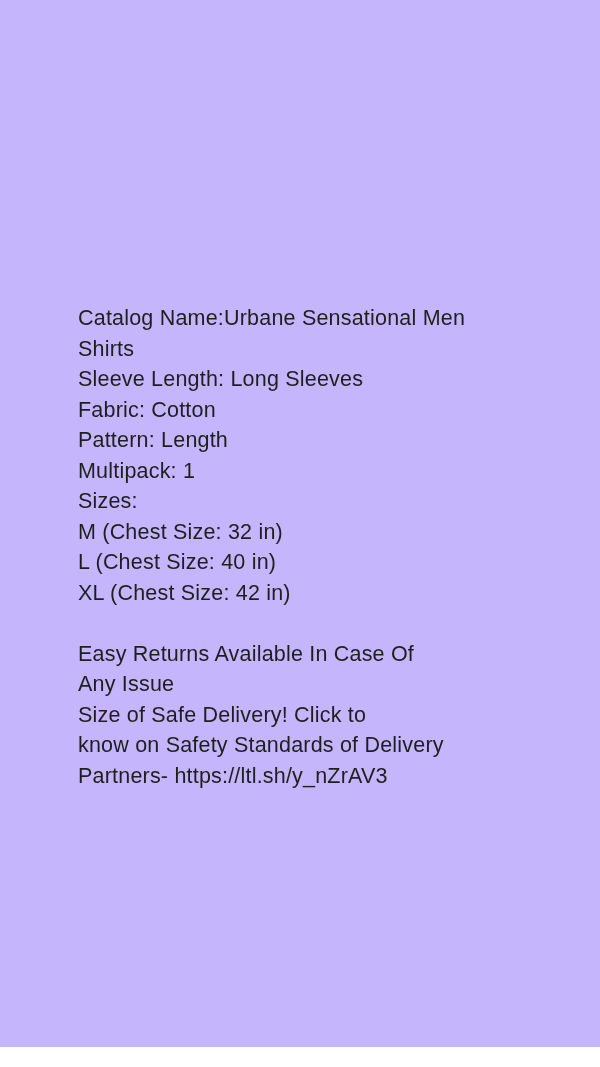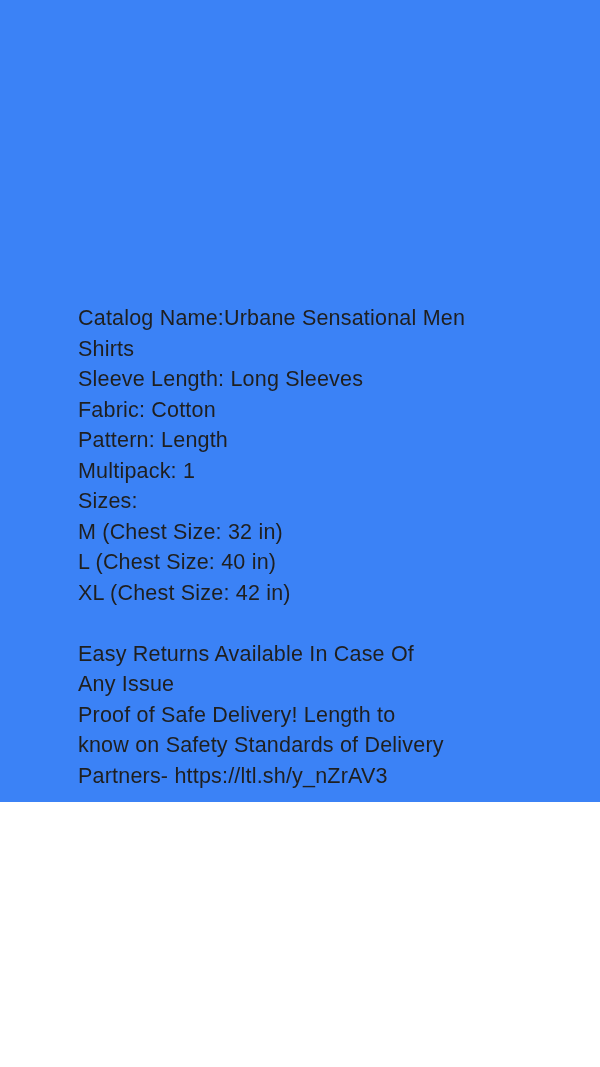--- a/index.html
+++ b/index.html
@@ -2,22 +2,22 @@
 <html><head>
 <meta charset="utf-8">
 <style>
   html, body {
     margin: 0;
     padding: 0;
   }
   .screen {
     position: relative;
     width: 600px;
-    height: 802px;
-    background: #3b82f6;
+    height: 1047px;
+    background: #c4b5fd;
     overflow: hidden;
     font-family: "Liberation Sans", sans-serif;
   }
   .text-block {
     position: absolute;
     left: 78px;
     top: 303px;
     width: 470px;
     color: #1f1f1f;
     font-size: 21.5px;
@@ -47,18 +47,18 @@
     <div class="line">Multipack: 1</div>
     <div class="line">Sizes:</div>
     <div class="line">M (Chest Size: 32 in)</div>
     <div class="line">L (Chest Size: 40 in)</div>
     <div class="line">XL (Chest Size: 42 in)</div>
 
     <div class="spacer-line"></div>
 
     <div class="line">Easy Returns Available In Case Of</div>
     <div class="line">Any Issue</div>
-    <div class="line">Proof of Safe Delivery! Length to</div>
+    <div class="line">Size of Safe Delivery! Click to</div>
     <div class="line">know on Safety Standards of Delivery</div>
     <div class="line">Partners- https://ltl.sh/y_nZrAV3</div>
 
   </div>
 </div>
 
 </body></html>

